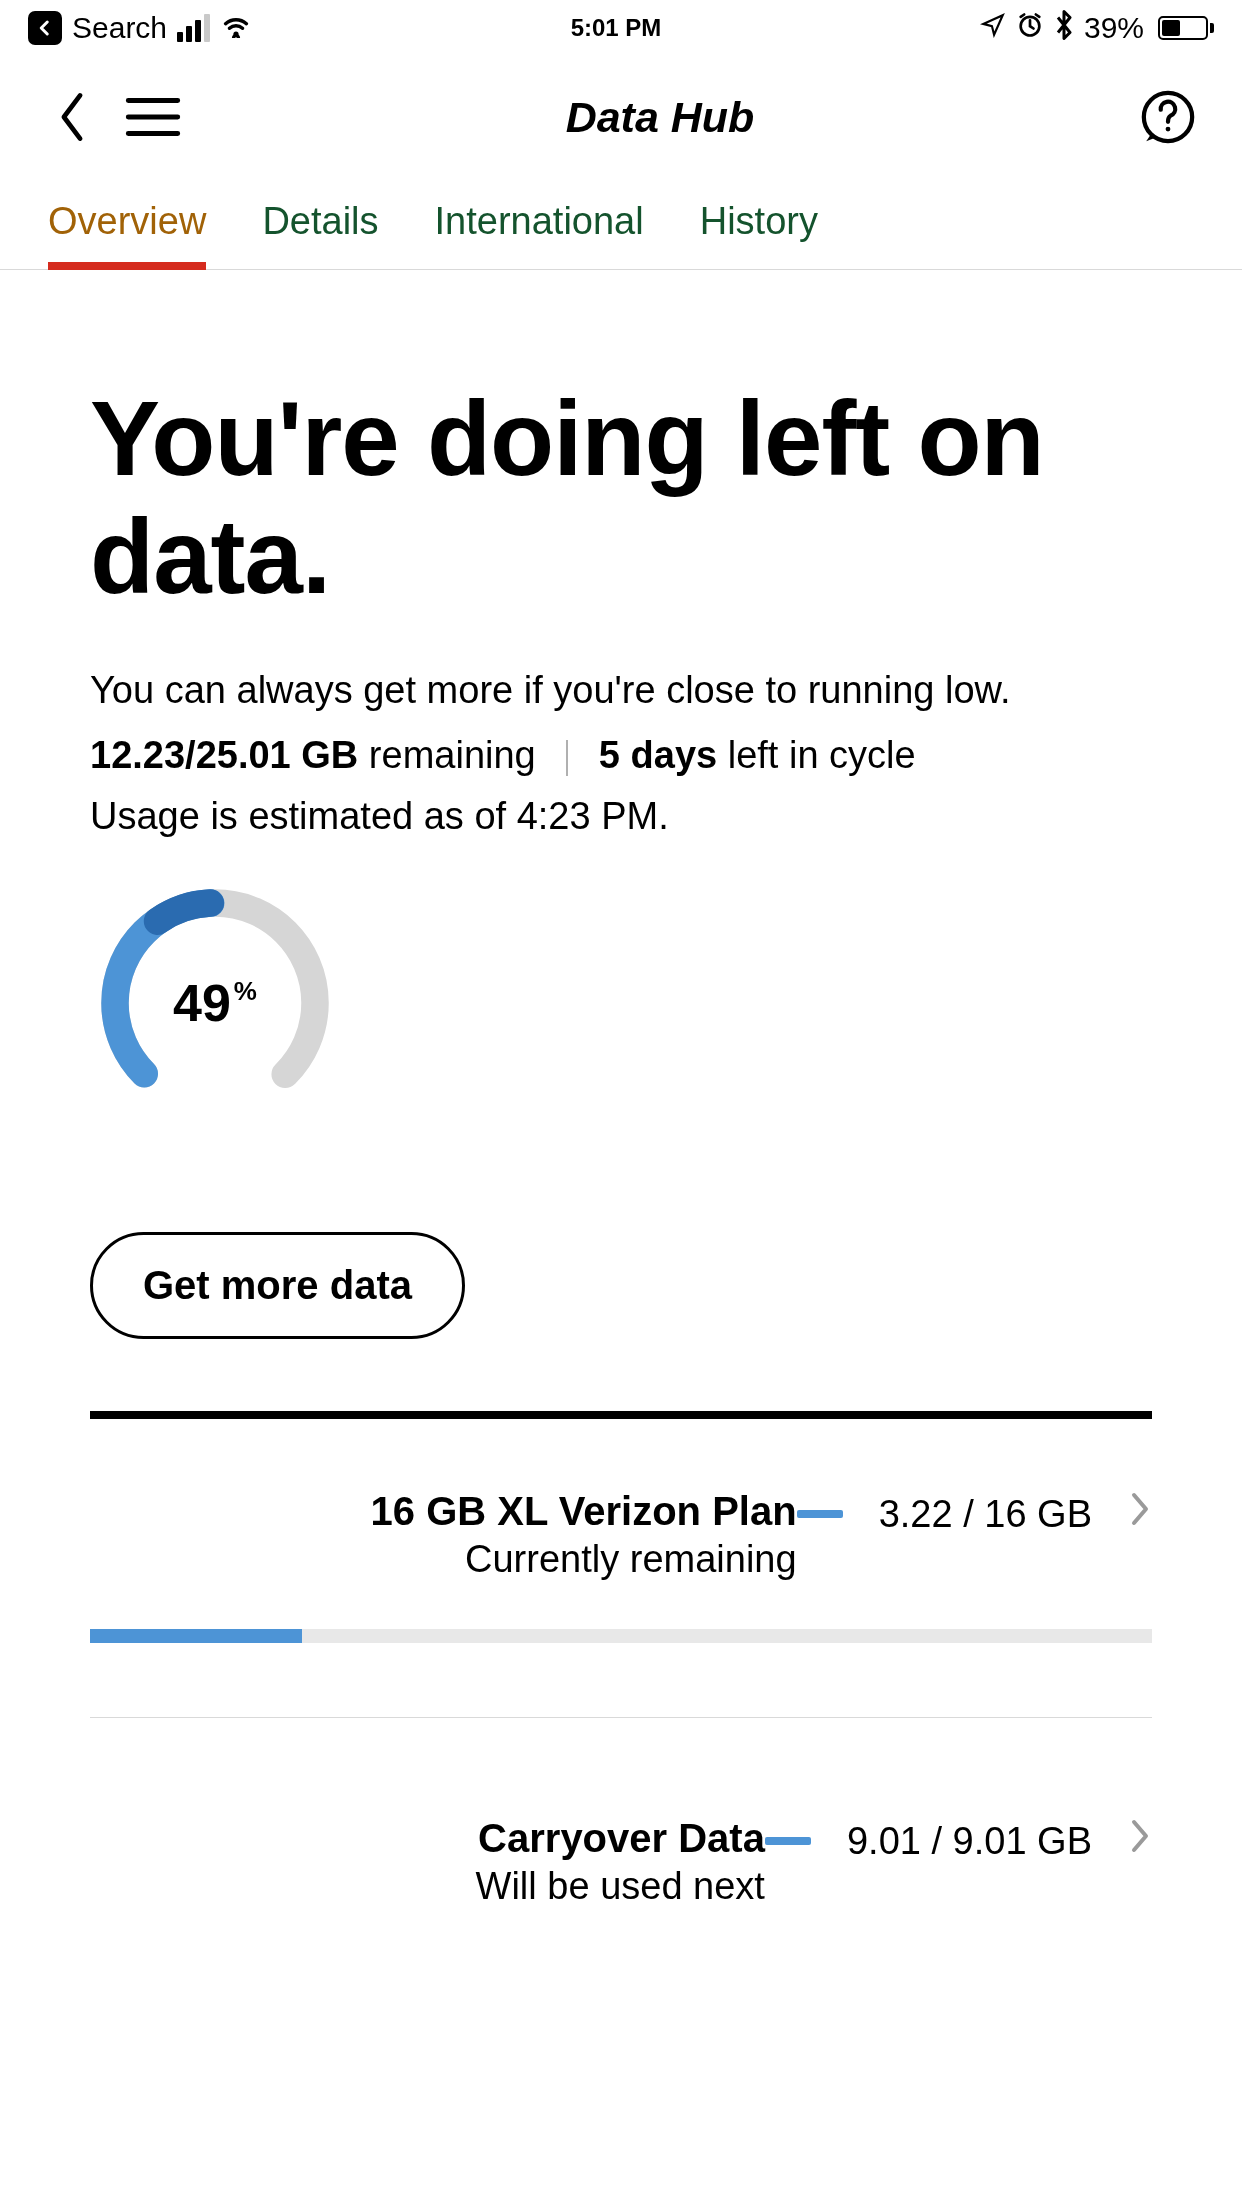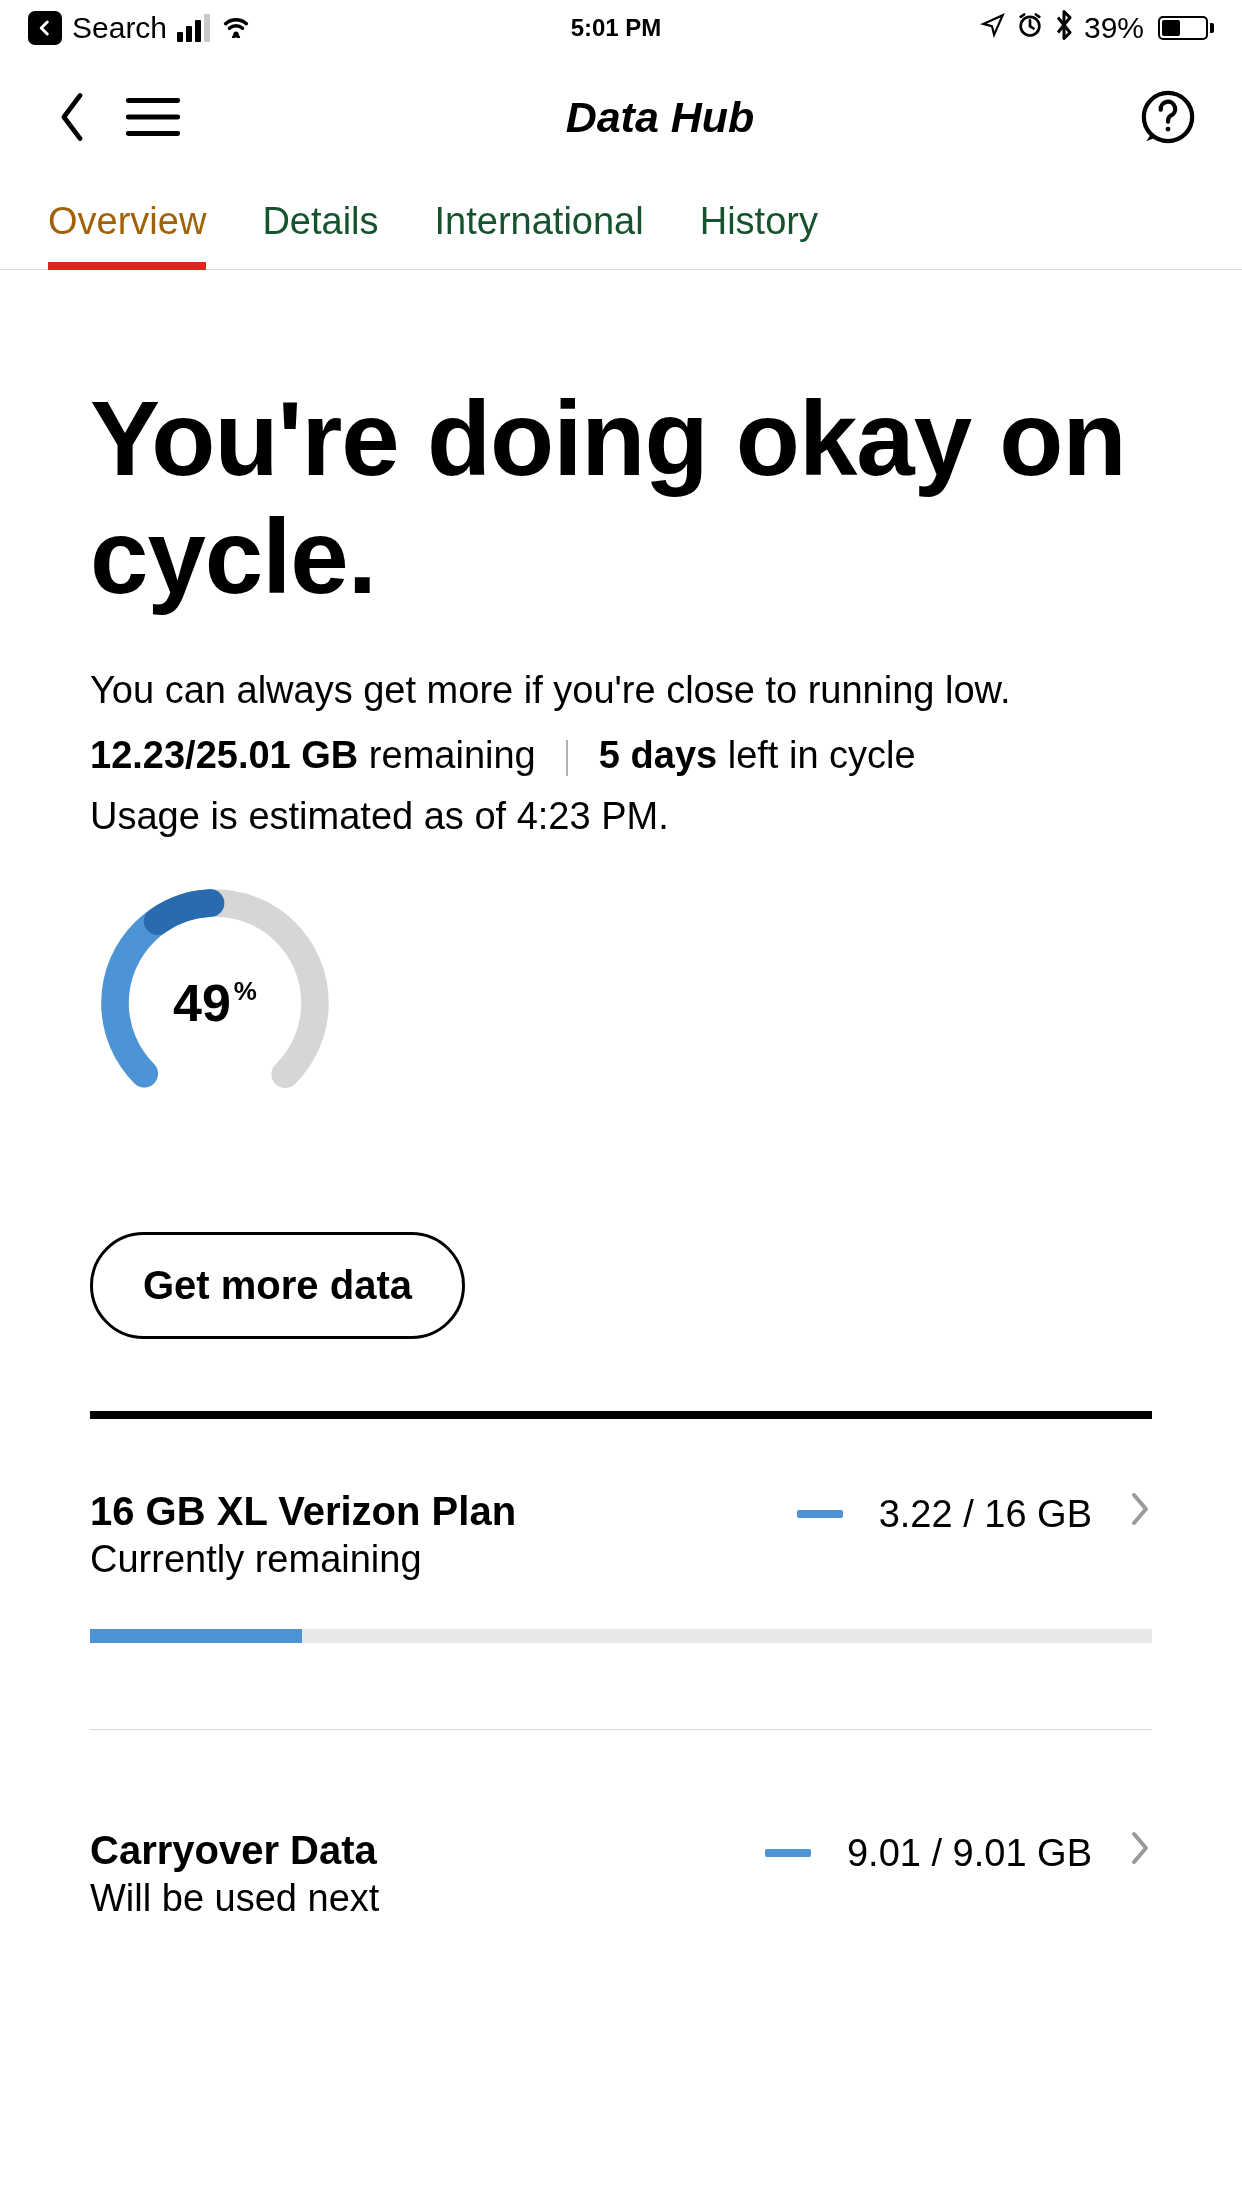--- a/index.html
+++ b/index.html
@@ -213,22 +213,23 @@
   }
 
   .thick-divider {
     height: 8px;
     background: #000;
     margin-top: 72px;
   }
 
   
   .plan-row {
-    padding: 70px 0 16px 0;
+    padding: 70px 0 4px 0;
     border-bottom: 1px solid #d9d9d9;
+    text-align: right;
   }
   .plan-head {
     display: flex;
     align-items: flex-start;
     justify-content: space-between;
   }
   .plan-head-left { flex: 1; }
   .plan-title {
     font-size: 40px;
     font-weight: 700;
@@ -349,21 +350,21 @@
 </div>
 
 <div class="tabs">
   <div class="tab active"><span>Overview</span></div>
   <div class="tab"><span>Details</span></div>
   <div class="tab"><span>International</span></div>
   <div class="tab"><span>History</span></div>
 </div>
 
 <div class="main">
-  <div class="hero-title">You're doing okay on cycle.</div>
+  <div class="hero-title">You're doing left on data.</div>
   <div class="hero-subtitle">You can always get more if you're close to running low.</div>
   <div class="usage-line">
     <span class="bold">12.23/25.01 GB</span><span> remaining</span>
     <span class="usage-divider"></span>
     <span class="bold">5 days</span><span> left in cycle</span>
   </div>
   <div class="usage-note">Usage is estimated as of 4:23 PM.</div>
 
   <div class="gauge-wrap">
     <div class="gauge">

